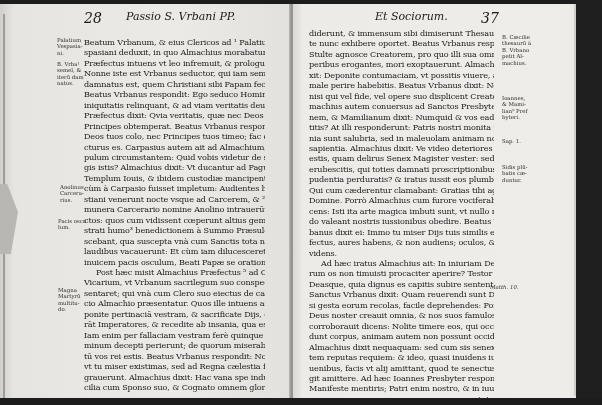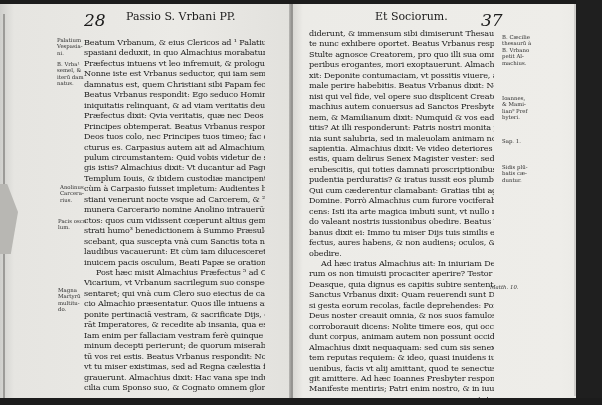--- a/index.html
+++ b/index.html
@@ -7,22 +7,22 @@
   .topbar{position:absolute;left:0;top:0;width:602px;height:5px;background:#1c1c1c;}
   .bottombar{position:absolute;left:0;top:398px;width:602px;height:7px;background:#1c1c1c;}
   .page{position:absolute;top:4px;background:#e9e8e4;overflow:hidden;}
   .page.left{left:0;width:293px;height:396px;background:linear-gradient(90deg,#cfcfcc 0,#e6e5e1 14px,#ebeae6 60%,#e2e1dd 100%);}
   .page.right{left:293px;width:334px;height:396px;background:linear-gradient(90deg,#d9d8d4 0,#ecebe7 10px,#eeede9 80%,#e4e3df 100%);}
   .spine{position:absolute;left:289px;top:4px;width:6px;height:396px;background:linear-gradient(90deg,#b9b8b5,#8d8c89,#c8c7c3);}
   .edge-right{position:absolute;left:576px;top:0;width:26px;height:405px;background:#1f1f1f;}
   .edge-strip{position:absolute;left:574px;top:4px;width:4px;height:392px;background:#cfcecb;}
   .tab-shape{position:absolute;left:0;top:180px;width:18px;height:70px;background:#b8b7b3;clip-path:polygon(0 0,40% 0,100% 40%,60% 100%,0 100%);}
   .thread{position:absolute;left:3px;top:10px;width:2px;height:385px;background:#9c9b98;}
-  .header{position:absolute;top:6px;font-size:11px;color:#1b1b1b;white-space:nowrap;}
-  .pnum{position:absolute;top:6px;font-size:17px;font-style:italic;color:#1b1b1b;}
+  .header{position:absolute;top:6px;font-style:italic;font-size:11px;color:#1b1b1b;white-space:nowrap;}
+  .pnum{position:absolute;top:6px;font-size:14px;font-style:italic;color:#1b1b1b;}
   .body-text{position:absolute;font-size:8.1px;line-height:10.45px;color:#1c1c1c;letter-spacing:-0.15px;}
   .body-text .ln{display:block;white-space:nowrap;overflow:hidden;text-align:justify;text-align-last:justify;}
   .body-text .ln.last{text-align-last:left;}
   .body-text .ln.right{text-align-last:right;}
   .body-text .ln.indent{padding-left:12px;}
   .margin-note{position:absolute;font-size:5.4px;line-height:6.4px;color:#2b2b2b;white-space:pre;}
 </style>
 </head>
 <body>
 
@@ -112,21 +112,21 @@
     <span class="ln">sapientia. Almachius dixit: Ve video deteriores effecti</span>
     <span class="ln">estis, quam delirus Senex Magister vester: sed miseri nō</span>
     <span class="ln">erubescitis, qui toties damnati proscriptionibus in im</span>
     <span class="ln">pudentia perduratis? &amp; iratus iussit eos plumbatis cædi.</span>
     <span class="ln">Qui cum cæderentur clamabant: Gratias tibi agimus</span>
     <span class="ln">Domine. Porrò Almachius cum furore vociferabat di-</span>
     <span class="ln">cens: Isti ita arte magica imbuti sunt, vt nullo mo-</span>
     <span class="ln">do valeant nostris iussionibus obedire. Beatus Vr-</span>
     <span class="ln">banus dixit ei: Immo tu miser Dijs tuis similis es ef-</span>
     <span class="ln">fectus, aures habens, &amp; non audiens; oculos, &amp; non</span>
-    <span class="ln last">obedire.</span>
+    <span class="ln last">videns.</span>
     <span class="ln indent">Ad hæc iratus Almachius ait: In iniuriam Deo-</span>
     <span class="ln">rum os non timuisti procaciter aperire? Testor Deos,</span>
     <span class="ln">Deasque, quia dignus es capitis subire sententiam.</span>
     <span class="ln">Sanctus Vrbanus dixit: Quam reuerendi sunt Dij tui,</span>
     <span class="ln">si gesta eorum recolas, facile deprehendes: Porrò</span>
     <span class="ln">Deus noster creauit omnia, &amp; nos suos famulos</span>
     <span class="ln">corroborauit dicens: Nolite timere eos, qui occi-</span>
     <span class="ln">dunt corpus, animam autem non possunt occidere.</span>
     <span class="ln">Almachius dixit nequaquam: sed cum sis senex mor-</span>
     <span class="ln">tem reputas requiem: &amp; ideo, quasi inuidens iu-</span>

